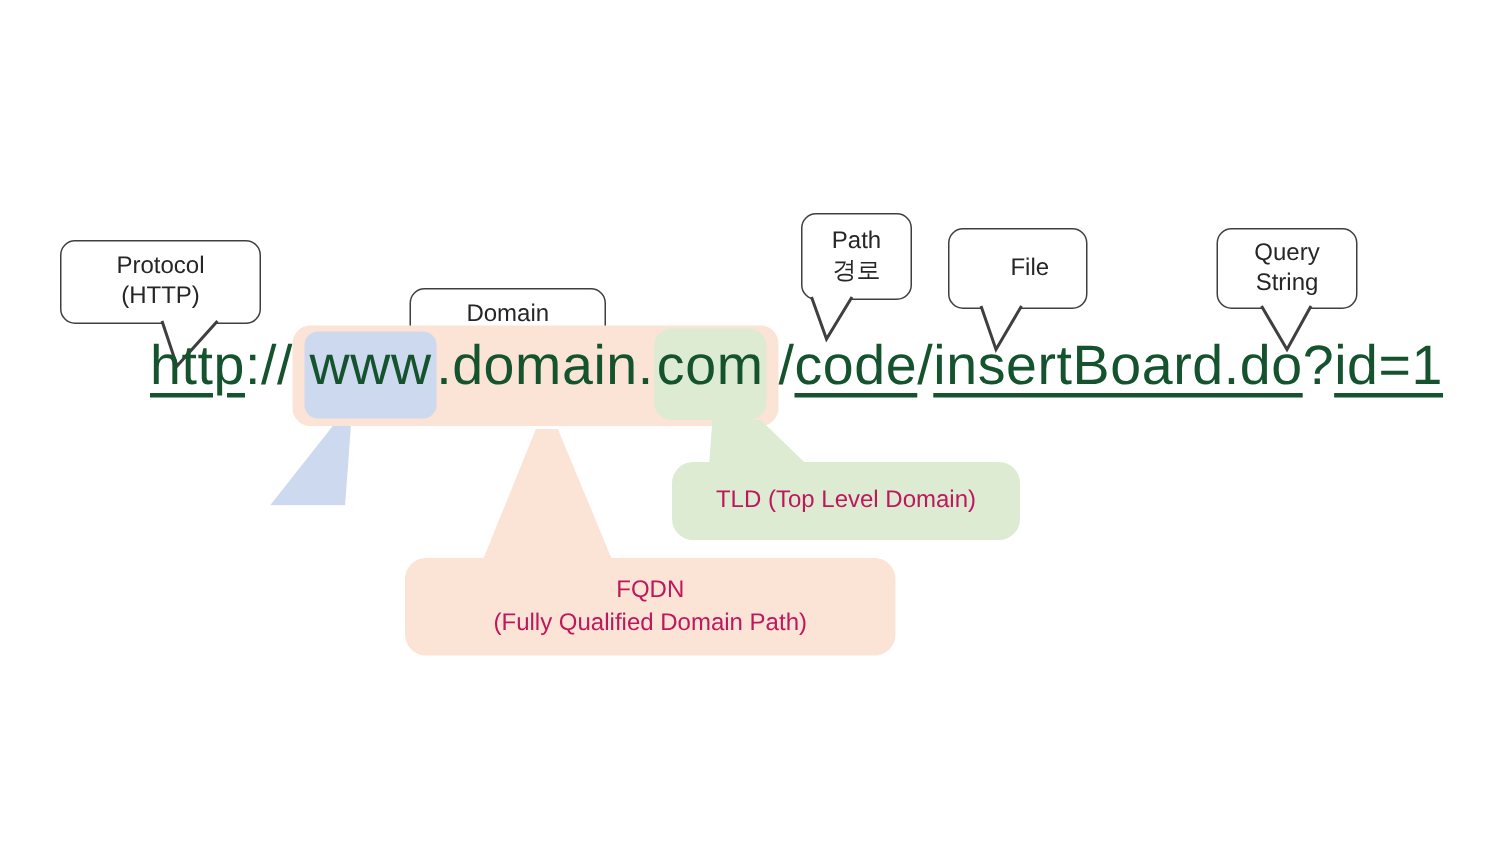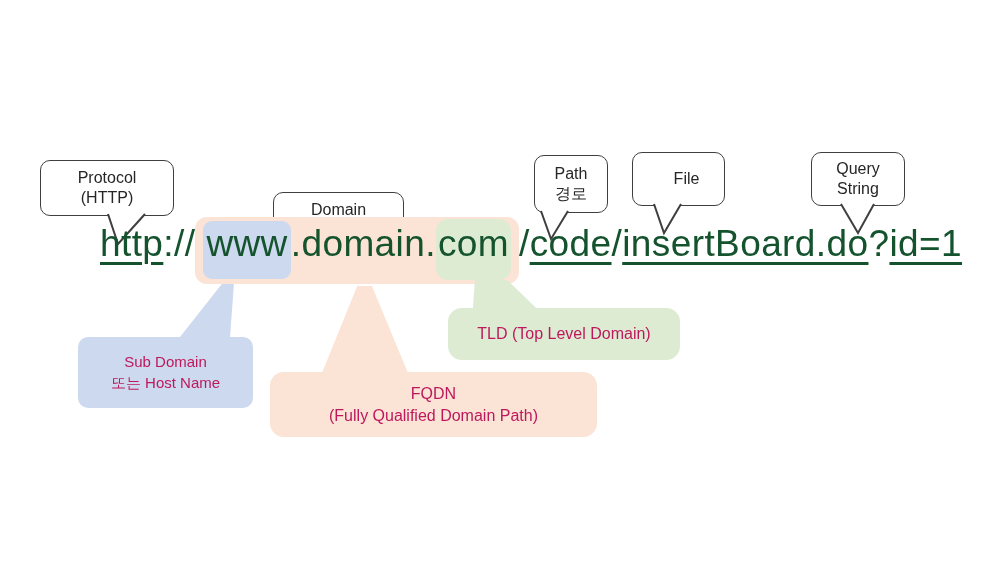--- a/index.html
+++ b/index.html
@@ -14,21 +14,21 @@
   
   .callout{position:absolute;background:#fff;border:1.6px solid var(--line);border-radius:10px;
            display:flex;flex-direction:column;align-items:center;justify-content:center;
            font-size:16px;line-height:1.22;text-align:center;color:#262626;}
   .callout .tail{position:absolute;top:calc(100% - 1px);width:40px;height:32px;overflow:visible;}
 
   .c-protocol{left:40px;top:160px;width:132px;height:54px;}
   .c-protocol .tail{left:66px;}
   .c-domain{left:273px;top:152px;width:129px;height:53px;margin-top:40px;}
   .c-domain .tail{left:77px;}
-  .c-path{left:534px;top:155px;width:72px;height:56px;}
+  .c-path{left:534px;top:142px;width:72px;height:56px;}
   .c-path .tail{left:5px;}
   .c-file{left:632px;top:152px;width:75px;height:52px;padding-left:16px;}
   .c-file .tail{left:20px;}
   .c-query{left:811px;top:152px;width:92px;height:52px;}
   .c-query .tail{left:28px;}
 
   
   .url-line{position:absolute;left:100px;top:223px;font-size:37px;letter-spacing:.4px;
             white-space:nowrap;color:#14532d;}
   .u{text-decoration:underline;text-decoration-thickness:2.5px;text-underline-offset:6px;}
@@ -99,24 +99,20 @@
       <path d="M1,0 L18,29 L34,0" fill="#ffffff" stroke="#3f3f3f" stroke-width="2"></path>
     </svg>
   </div>
 
   <div class="url-line"><span class="u">http</span><span>://</span><span class="hl-peach"><span class="hl-blue">www</span><span>.domain.</span><span class="hl-green">com</span></span><span>/</span><span class="u">code</span><span>/</span><span class="u">insertBoard.do</span><span>?</span><span class="u">id=1</span></div>
 
   <div class="conn conn-blue"></div>
   <div class="conn conn-peach"></div>
   <div class="conn conn-green"></div>
 
-  <div class="label-bubble b-subdomain">
-    <span>Sub Domain</span>
-    <span>또는 Host Name</span>
-  </div>
 
   <div class="label-bubble b-fqdn">
     <span>FQDN</span>
     <span>(Fully Qualified Domain Path)</span>
   </div>
 
   <div class="label-bubble b-tld">
     <span>TLD (Top Level Domain)</span>
   </div>
 

